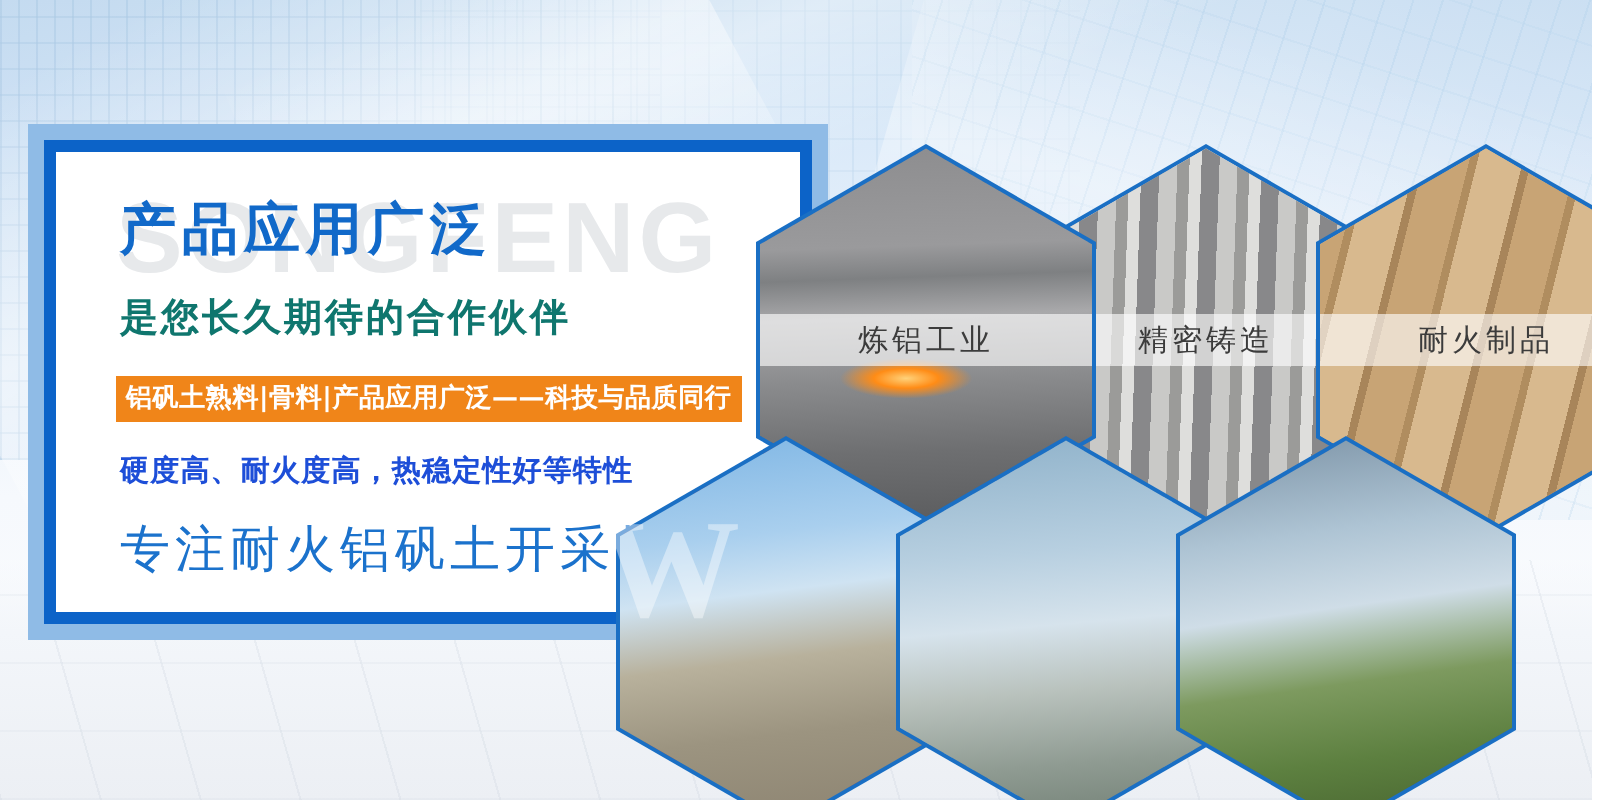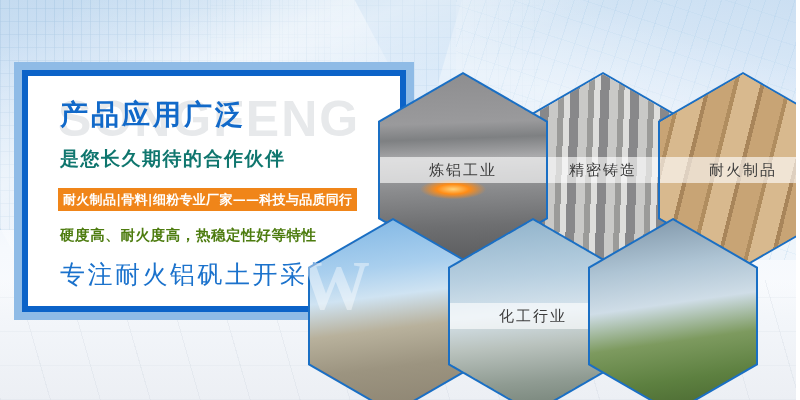--- a/index.html
+++ b/index.html
@@ -68,21 +68,21 @@
     font-size:28px;font-weight:bold;color:#1169c9;letter-spacing:3px;white-space:nowrap;
     font-family:Liberation Mono, monospace;}
   .h2{position:absolute;left:32px;top:70px;
     font-size:19px;font-weight:bold;color:#0f766e;letter-spacing:1.5px;white-space:nowrap;
     font-family:"DejaVu Sans","Liberation Sans",sans-serif;}
   .orange-bar{position:absolute;left:30px;top:112px;height:23px;line-height:23px;
     background:#f08519;color:#ffffff;font-size:13px;font-weight:bold;letter-spacing:.3px;
     padding:0 5px;white-space:nowrap;
     font-family:"DejaVu Sans","Liberation Sans",sans-serif;}
   .h3{position:absolute;left:32px;top:150px;
-    font-size:14.5px;font-weight:bold;color:#4d7c0f;letter-spacing:.6px;white-space:nowrap;
+    font-size:14.5px;font-weight:bold;color:#1d4ed8;letter-spacing:.6px;white-space:nowrap;
     font-family:"DejaVu Sans","Liberation Sans",sans-serif;}
   .h4{position:absolute;left:32px;top:182px;
     font-size:25px;font-weight:500;color:#1b72cc;letter-spacing:2.5px;white-space:nowrap;
     font-family:"DejaVu Sans","Liberation Sans",sans-serif;}
 
   
   .hexwrap{position:absolute;left:0;top:0;width:800px;height:400px;}
   .hex{position:absolute;width:170px;height:196px;}
   .hex .clip{position:absolute;inset:0;
     -webkit-clip-path:polygon(50% 0%,100% 25%,100% 75%,50% 100%,0% 75%,0% 25%);
@@ -141,21 +141,21 @@
   <div class="bg-streak s3"></div>
 
   <div class="frame-outer"></div>
   <div class="frame-white-patch"></div>
   <div class="frame-inner"></div>
 
   <div class="textblock">
     <div class="watermark">SONGFENG</div>
     <div class="h1">产品应用广泛</div>
     <div class="h2">是您长久期待的合作伙伴</div>
-    <div class="orange-bar">耐火制品|骨料|细粉专业厂家——科技与品质同行</div>
+    <div class="orange-bar">铝矾土熟料|骨料|产品应用广泛——科技与品质同行</div>
     <div class="h3">硬度高、耐火度高，热稳定性好等特性</div>
     <div class="h4">专注耐火铝矾土开采加工</div>
   </div>
 
   <div class="hexwrap">
 
     <div class="hex" style="left:518px;top:72px;">
       <div class="clip">
         <div class="inner">
           <div class="photo p-cast"></div>
@@ -187,21 +187,20 @@
         <div class="inner">
           <div class="photo p-oil"></div>
         </div>
       </div>
     </div>
 
     <div class="hex" style="left:448px;top:218px;">
       <div class="clip">
         <div class="inner">
           <div class="photo p-chem"></div>
-          <div class="label">化工行业</div>
         </div>
       </div>
     </div>
 
     <div class="hex" style="left:588px;top:218px;">
       <div class="clip">
         <div class="inner">
           <div class="photo p-comm"></div>
         </div>
       </div>

